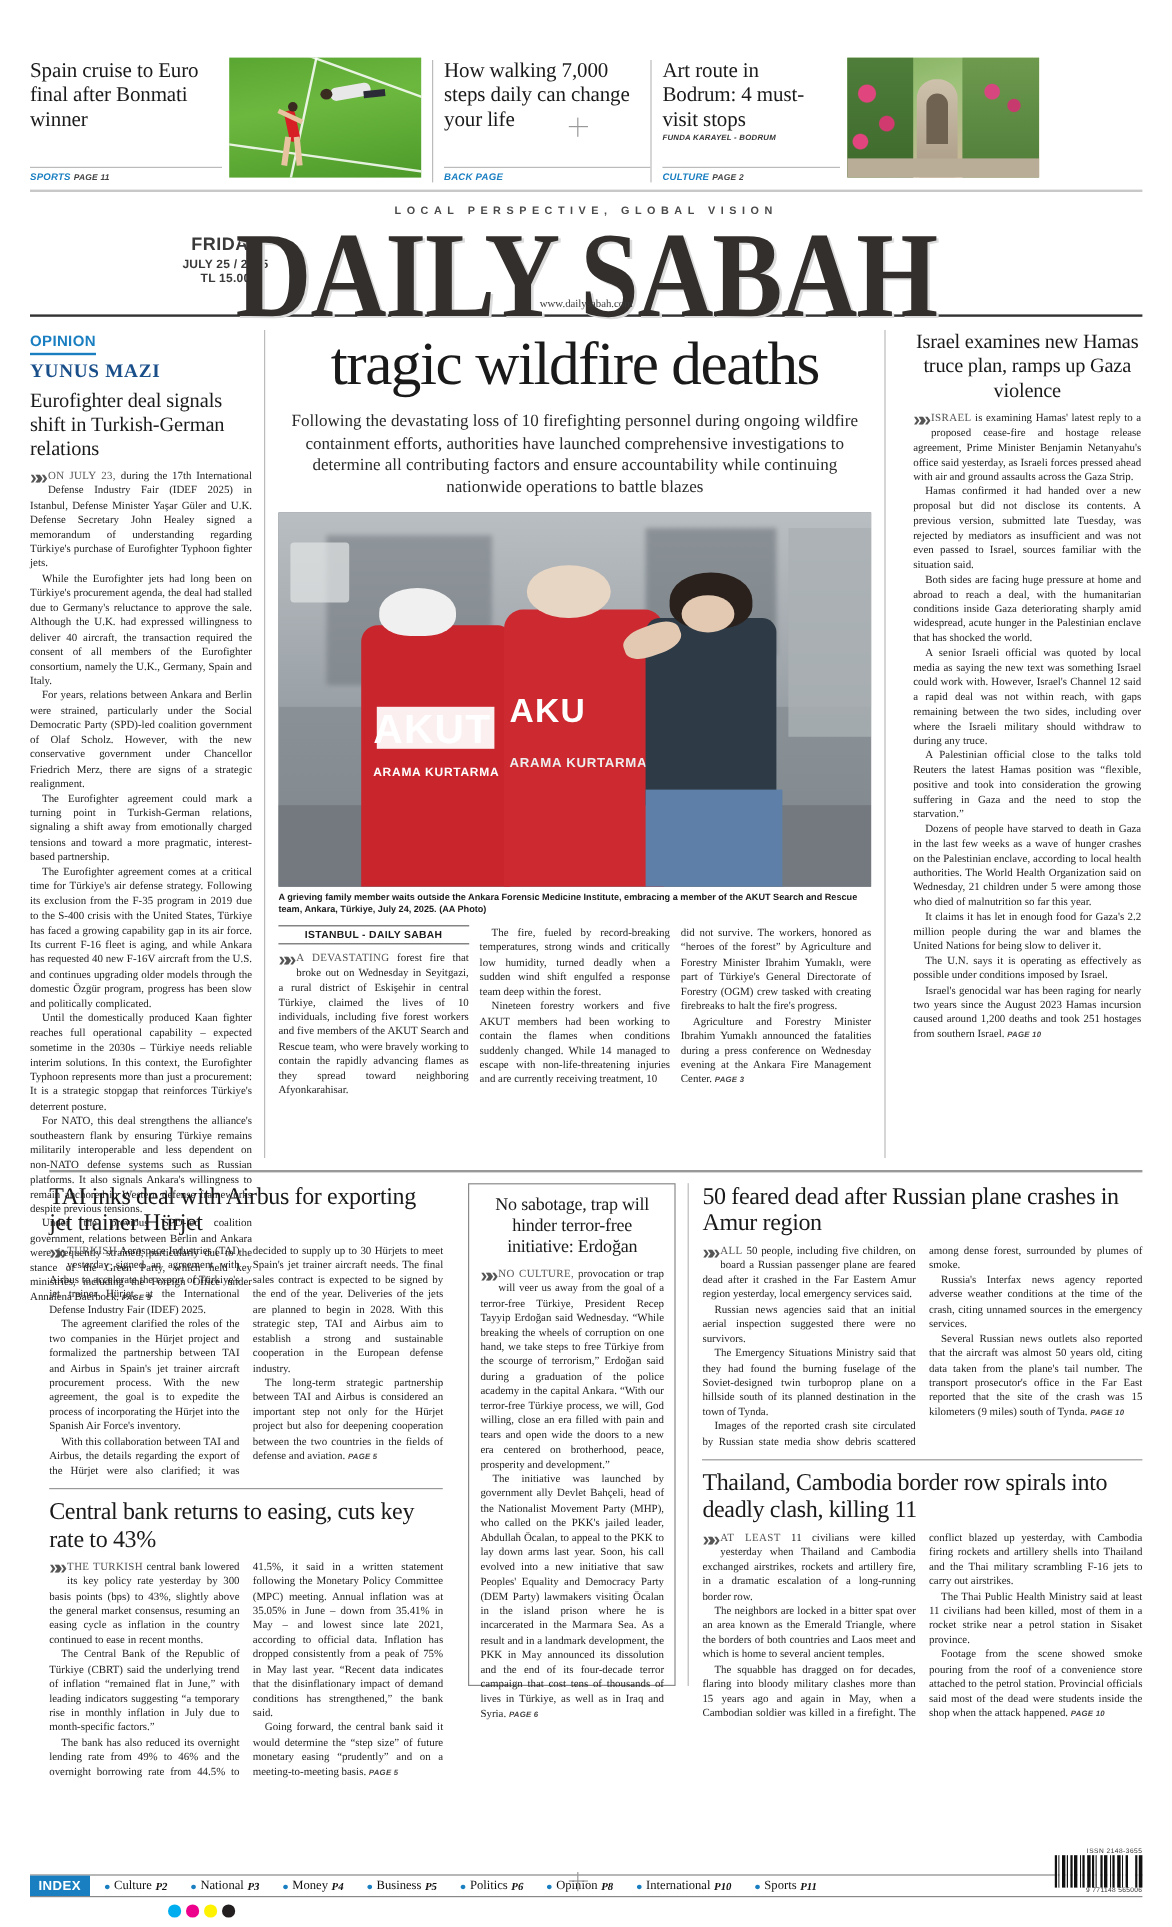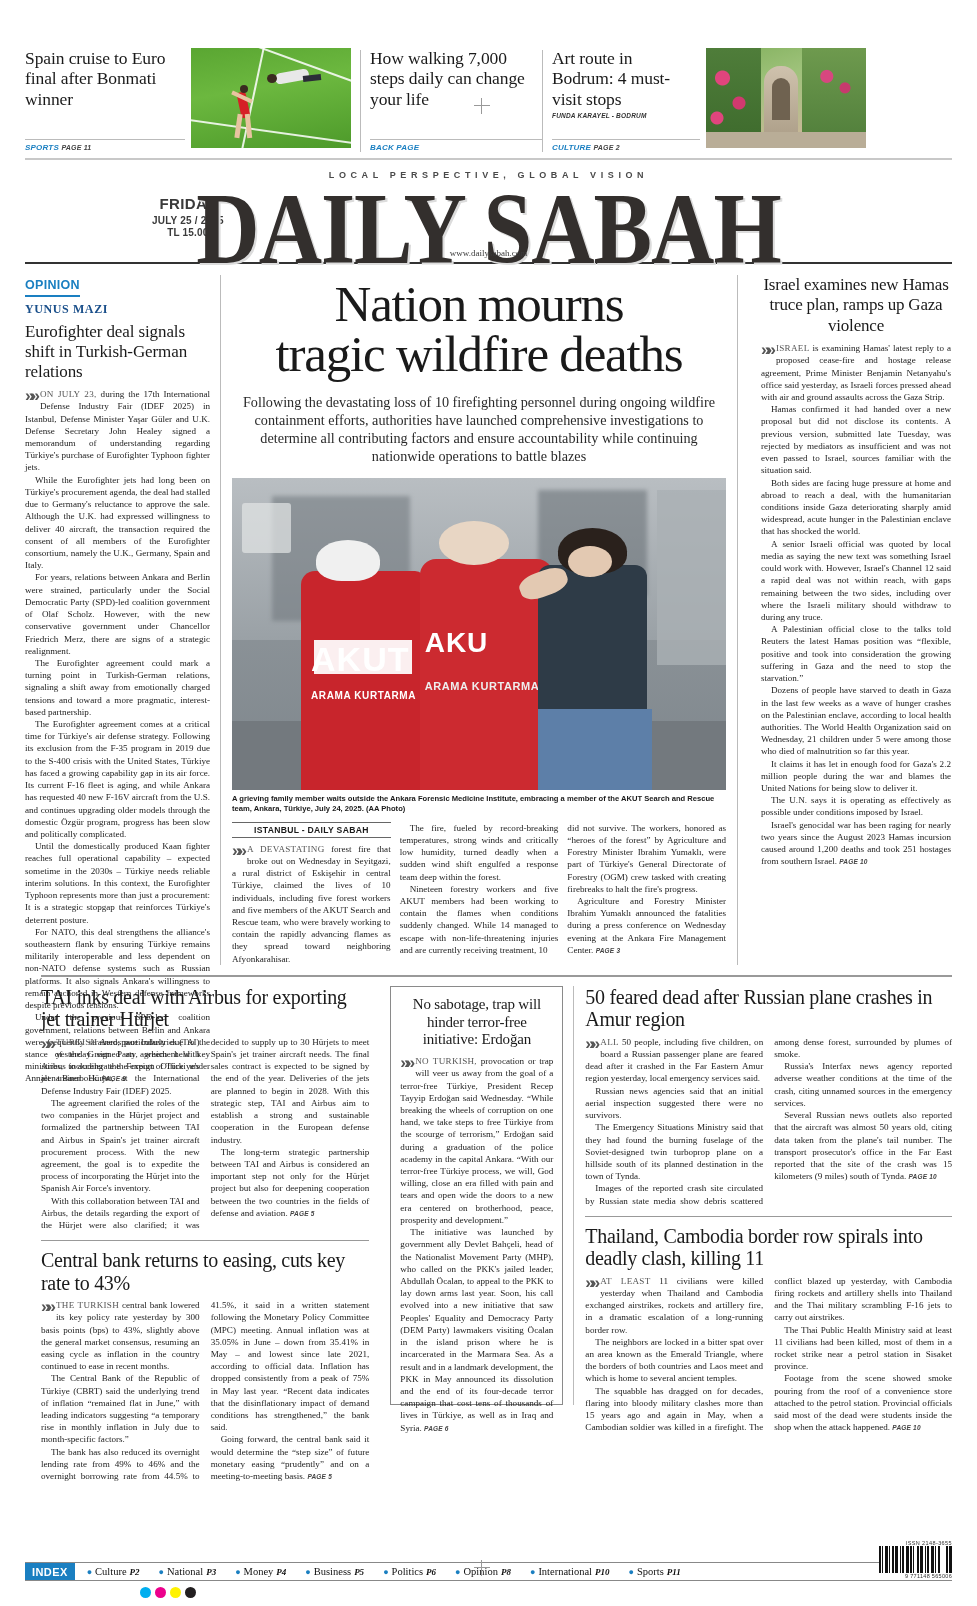--- a/index.html
+++ b/index.html
@@ -95,21 +95,21 @@
   .col-right  { width: 214px; padding-left: 23px; border-left: 1px solid #bbb; }
 
   .opinion-tag {
     font-family: "Liberation Sans", sans-serif;
     font-size: 12.5px; font-weight: 700; color: #1a7fc1;
     letter-spacing: .3px; padding-bottom: 3px;
     border-bottom: 2px solid #1a7fc1; display: inline-block;
   }
   .byline-name {
     font-family: "Liberation Serif", serif;
-    font-size: 12px; font-weight: 700; color: #1a4f8a;
+    font-size: 16px; font-weight: 700; color: #1a4f8a;
     letter-spacing: .6px; margin-top: 5px;
   }
   .op-head {
     font-size: 17px; line-height: 1.18; margin-top: 5px; font-weight: 400;
     letter-spacing: -0.1px;
   }
   .body-text {
     font-size: 9.1px; line-height: 1.345; text-align: justify;
     hyphens: auto; margin-top: 6px; color: #222;
   }
@@ -311,21 +311,20 @@
         <p>For NATO, this deal strengthens the alliance's southeastern flank by ensuring Türkiye remains militarily interoperable and less dependent on non-NATO defense systems such as Russian platforms. It also signals Ankara's willingness to remain anchored in Western defense frameworks despite previous tensions.</p>
         <p>
           <span>Under the previous SPD-led coalition government, relations between Berlin and Ankara were frequently strained, particularly due to the stance of the Green Party, which held key ministries, including the Foreign Office under Annalena Baerbock.</span>
           <span class="pageref">PAGE 9</span>
         </p>
       </div>
     </div>
 
     <div class="col-center">
       <div class="main-head">
-        <div>Nation mourns</div>
         <div>tragic wildfire deaths</div>
       </div>
       <div class="main-sub">Following the devastating loss of 10 firefighting personnel during ongoing wildfire containment efforts, authorities have launched comprehensive investigations to determine all contributing factors and ensure accountability while continuing nationwide operations to battle blazes</div>
 
       <div class="main-photo">
         <div style="position:absolute;inset:0;background:linear-gradient(180deg,#9aa0a6 0%,#8d9499 40%,#7e868c 100%)"></div>
 
         <div style="position:absolute;left:0;top:0;width:100%;height:52%;background:linear-gradient(180deg,#b9bec2,#9aa1a6)"></div>
         <div style="position:absolute;left:8%;top:6%;width:28%;height:40%;background:#6f767c;opacity:.55;filter:blur(2px)"></div>
         <div style="position:absolute;left:62%;top:4%;width:22%;height:34%;background:#5f676d;opacity:.5;filter:blur(2px)"></div>
@@ -446,21 +445,21 @@
         </p>
       </div>
     </div>
 
     <div class="low-mid">
       <div class="boxed">
         <div class="box-head">No sabotage, trap will hinder terror-free initiative: Erdoğan</div>
         <div class="body-text">
           <p>
             <span class="dropmark">»»</span>
-            <span class="lead-caps">NO TURKISH,</span>
+            <span class="lead-caps">NO CULTURE,</span>
             <span>provocation or trap will veer us away from the goal of a terror-free Türkiye, President Recep Tayyip Erdoğan said Wednesday. “While breaking the wheels of corruption on one hand, we take steps to free Türkiye from the scourge of terrorism,” Erdoğan said during a graduation of the police academy in the capital Ankara. “With our terror-free Türkiye process, we will, God willing, close an era filled with pain and tears and open wide the doors to a new era centered on brotherhood, peace, prosperity and development.”</span>
           </p>
           <p>
             <span>The initiative was launched by government ally Devlet Bahçeli, head of the Nationalist Movement Party (MHP), who called on the PKK's jailed leader, Abdullah Öcalan, to appeal to the PKK to lay down arms last year. Soon, his call evolved into a new initiative that saw Peoples' Equality and Democracy Party (DEM Party) lawmakers visiting Öcalan in the island prison where he is incarcerated in the Marmara Sea. As a result and in a landmark development, the PKK in May announced its dissolution and the end of its four-decade terror campaign that cost tens of thousands of lives in Türkiye, as well as in Iraq and Syria.</span>
             <span class="pageref">PAGE 6</span>
           </p>
         </div>
       </div>
     </div>
 

